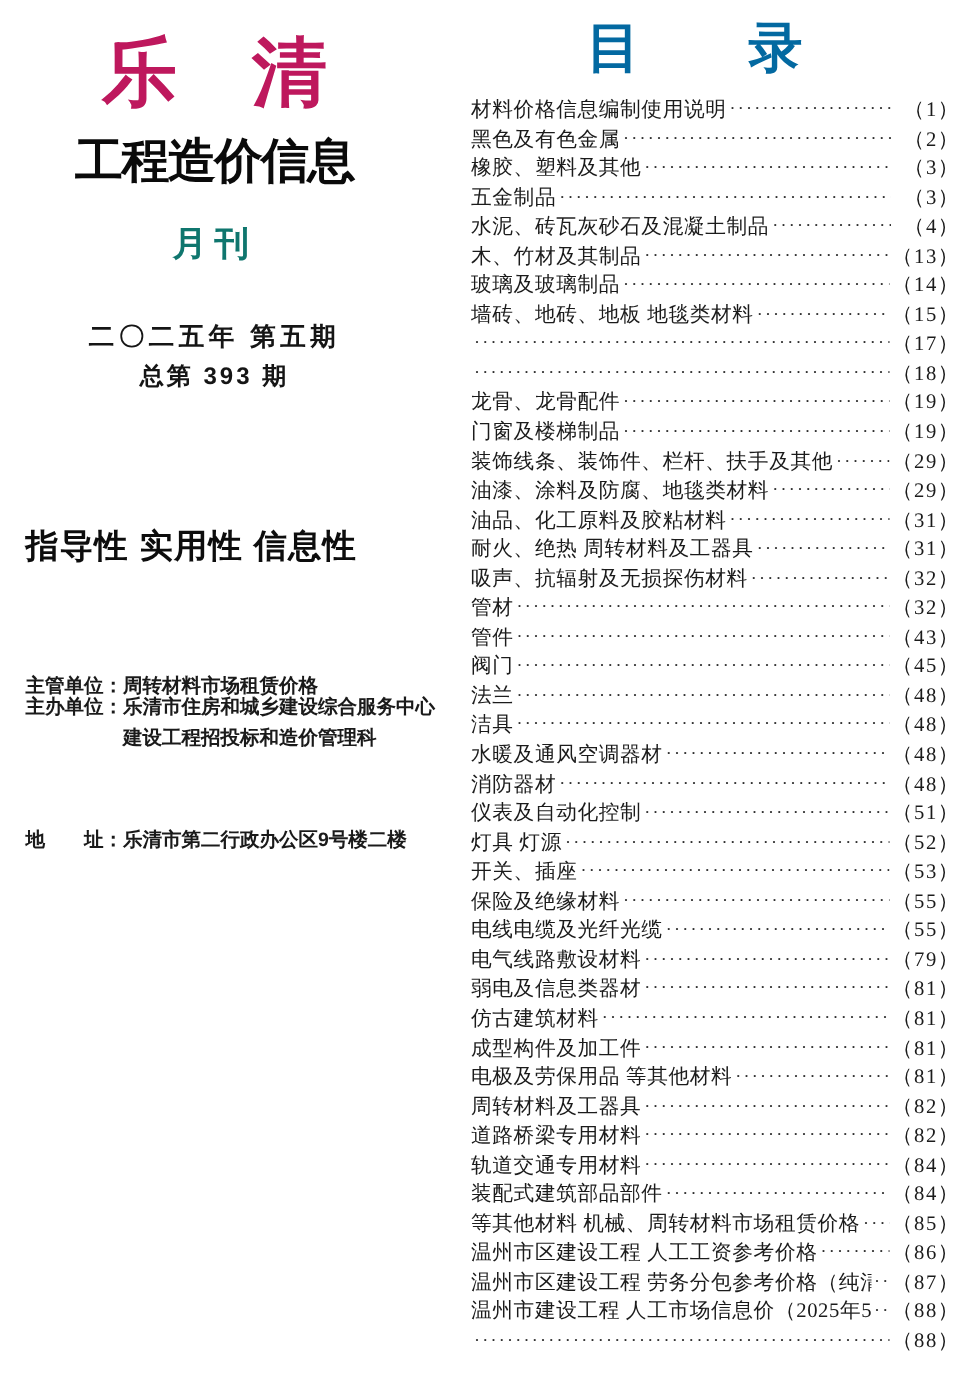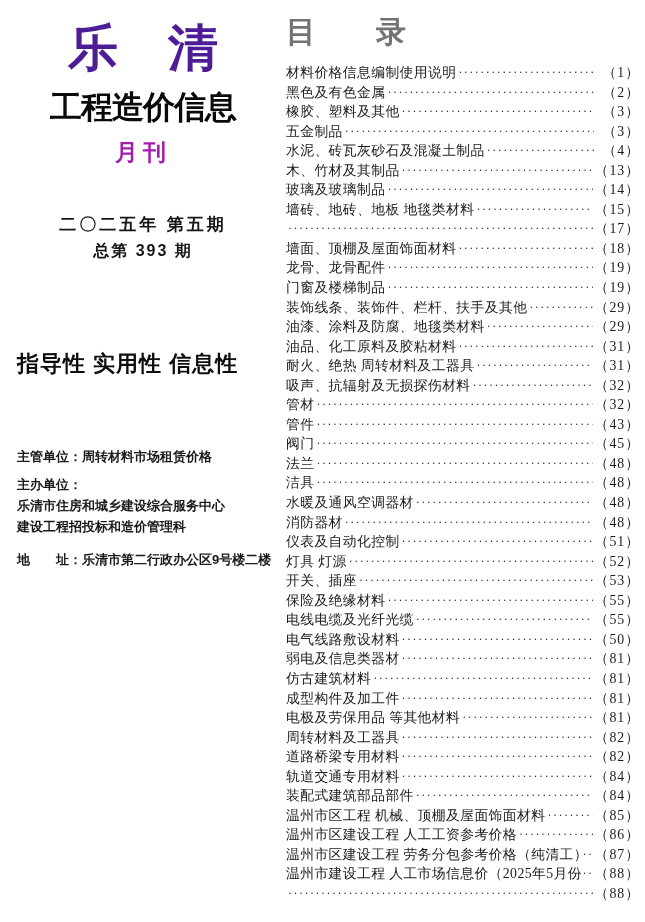--- a/index.html
+++ b/index.html
@@ -22,42 +22,42 @@
     height: 922px;
   }
   .cover-title-primary {
     position: absolute;
     top: 20px; left: 0; width: 100%;
     text-align: center;
     font-family: "Liberation Sans", sans-serif;
     font-weight: 900;
     font-size: 50px;
     line-height: 56px;
-    color: #4c1d95;
+    color: #be185d;
   }
   .cover-title-secondary {
     position: absolute;
     top: 88px; left: 0; width: 100%;
     text-align: center;
     font-family: "Liberation Sans", sans-serif;
     font-weight: 900;
     font-size: 32px;
     line-height: 38px;
     letter-spacing: -1px;
     color: #0a0a0a;
   }
   .cover-subtitle {
     position: absolute;
-    top: 137px; left: 0; width: 100%;
+    top: 147px; left: 0; width: 100%;
     text-align: center;
     font-family: "Liberation Sans", sans-serif;
     font-weight: 700;
     font-size: 23px;
     letter-spacing: 5px;
-    color: #a21caf;
+    color: #0f766e;
   }
   .issue-line1 {
     position: absolute;
     top: 213px; left: 0; width: 100%;
     text-align: center;
     font-family: "Liberation Sans", sans-serif;
     font-weight: 600;
     font-size: 17px;
     letter-spacing: 3px;
     color: #151515;
@@ -89,49 +89,50 @@
     width: 278px;
     font-family: "Liberation Sans", sans-serif;
     font-weight: 600;
     font-size: 13px;
     line-height: 21px;
     color: #1a1a1a;
   }
   .org-row .org-label { flex: 0 0 auto; white-space: nowrap; }
   .org-row .org-lines { flex: 1 1 auto; }
   .org-row-0 { top: 446px; }
-  .org-row-1 { top: 474px; flex-direction: column; }
+  .org-row-1 { top: 460px; }
   .org-row-2 { top: 549px; }
 
   
   .toc-col {
     position: absolute;
     left: 286px;
     top: 14px;
     width: 354px;
     height: 900px;
   }
   .toc-heading {
-    text-align: left;
+    text-align: center;
     font-family: "Liberation Serif", serif;
     font-weight: 900;
-    font-size: 30px;
+    font-size: 36px;
     line-height: 36px;
-    color: #737373;
+    color: #0369a1;
   }
   .toc-list { margin-top: 13px; }
   .toc-row {
     display: flex;
     align-items: center;
     height: 19.55px;
     line-height: 19.55px;
     font-size: 13.8px;
     white-space: nowrap;
     overflow: hidden;
     color: #1b1b1b;
+    margin-left: 28px;
   }
   .toc-title {
     flex: 0 1 auto;
     letter-spacing: 0.4px;
     overflow: hidden;
   }
   .toc-dots {
     flex: 1 1 0;
     min-width: 10px;
     overflow: hidden;
@@ -222,21 +223,20 @@
         <div class="toc-row">
           <span class="toc-title">墙砖、地砖、地板 地毯类材料</span>
           <span class="toc-dots">························································································································</span>
           <span class="toc-page">（15）</span>
         </div>
         <div class="toc-row">
           <span class="toc-dots">························································································································</span>
           <span class="toc-page">（17）</span>
         </div>
         <div class="toc-row">
-          <span class="toc-title">墙面、顶棚及屋面饰面材料</span>
           <span class="toc-dots">························································································································</span>
           <span class="toc-page">（18）</span>
         </div>
         <div class="toc-row">
           <span class="toc-title">龙骨、龙骨配件</span>
           <span class="toc-dots">························································································································</span>
           <span class="toc-page">（19）</span>
         </div>
         <div class="toc-row">
           <span class="toc-title">门窗及楼梯制品</span>
@@ -324,21 +324,21 @@
           <span class="toc-page">（55）</span>
         </div>
         <div class="toc-row">
           <span class="toc-title">电线电缆及光纤光缆</span>
           <span class="toc-dots">························································································································</span>
           <span class="toc-page">（55）</span>
         </div>
         <div class="toc-row">
           <span class="toc-title">电气线路敷设材料</span>
           <span class="toc-dots">························································································································</span>
-          <span class="toc-page">（50）</span>
+          <span class="toc-page">（79）</span>
         </div>
         <div class="toc-row">
           <span class="toc-title">弱电及信息类器材</span>
           <span class="toc-dots">························································································································</span>
           <span class="toc-page">（81）</span>
         </div>
         <div class="toc-row">
           <span class="toc-title">仿古建筑材料</span>
           <span class="toc-dots">························································································································</span>
           <span class="toc-page">（81）</span>
@@ -367,21 +367,21 @@
           <span class="toc-title">轨道交通专用材料</span>
           <span class="toc-dots">························································································································</span>
           <span class="toc-page">（84）</span>
         </div>
         <div class="toc-row">
           <span class="toc-title">装配式建筑部品部件</span>
           <span class="toc-dots">························································································································</span>
           <span class="toc-page">（84）</span>
         </div>
         <div class="toc-row">
-          <span class="toc-title">温州市区工程 机械、顶棚及屋面饰面材料</span>
+          <span class="toc-title">等其他材料 机械、周转材料市场租赁价格</span>
           <span class="toc-dots">························································································································</span>
           <span class="toc-page">（85）</span>
         </div>
         <div class="toc-row">
           <span class="toc-title">温州市区建设工程 人工工资参考价格</span>
           <span class="toc-dots">························································································································</span>
           <span class="toc-page">（86）</span>
         </div>
         <div class="toc-row">
           <span class="toc-title">温州市区建设工程 劳务分包参考价格（纯清工）</span>

